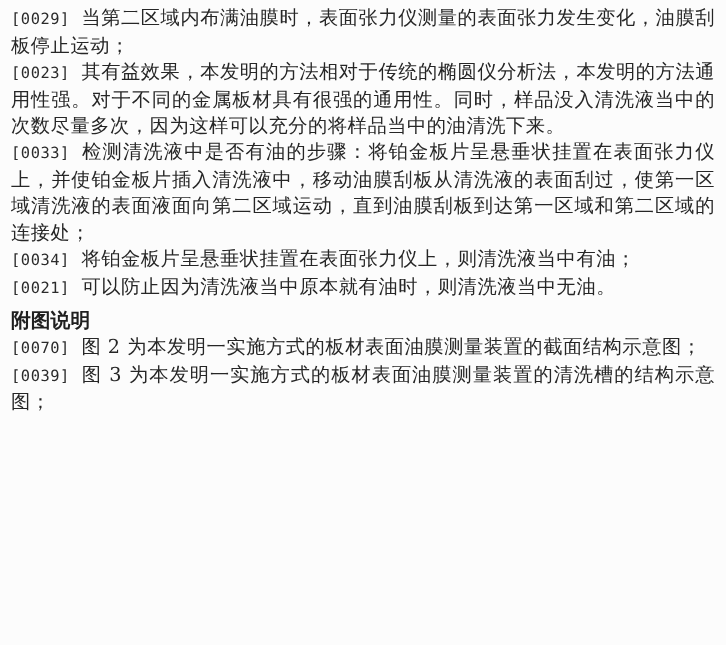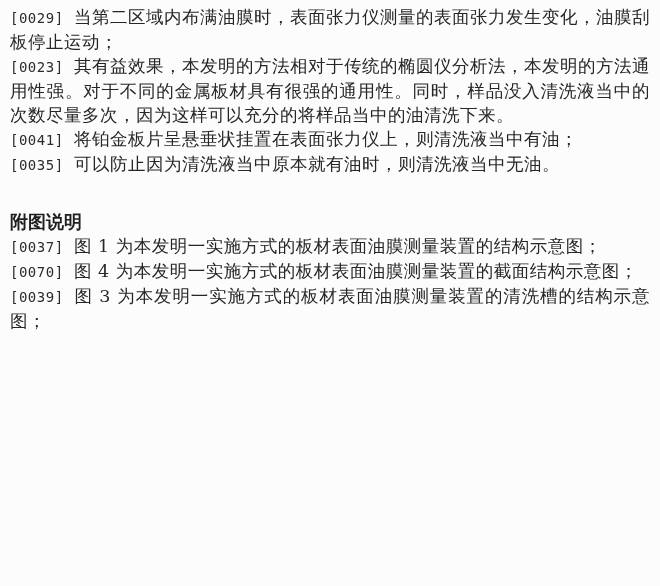--- a/index.html
+++ b/index.html
@@ -29,46 +29,46 @@
   }
   .pnum {
     display: inline-block;
     width: 64px;
     font-family: "DejaVu Sans Mono", "Liberation Mono", monospace;
     font-size: 14px;
     letter-spacing: 0.5px;
     color: #2b2b2b;
   }
   h2.section-heading {
-    margin: 32px 0 0 0;
+    margin: 5px 0 0 0;
     font-size: 18px;
     line-height: 25px;
     font-weight: bold;
     color: #1f1f1f;
     font-family: "DejaVu Sans", "Liberation Sans", sans-serif;
   }
 </style>
 </head>
 <body>
 
 <div class="page">
 
   <p class="para"><span class="pnum">[0029]</span><span>当第二区域内布满油膜时，表面张力仪测量的表面张力发生变化，油膜刮板停止运动；</span></p>
 
 
   <p class="para"><span class="pnum">[0023]</span><span>其有益效果，本发明的方法相对于传统的椭圆仪分析法，本发明的方法通用性强。对于不同的金属板材具有很强的通用性。同时，样品没入清洗液当中的次数尽量多次，因为这样可以充分的将样品当中的油清洗下来。</span></p>
 
 
+  <p class="para"><span class="pnum">[0033]</span><span>检测清洗液中是否有油的步骤：将铂金板片呈悬垂状挂置在表面张力仪上，并使铂金板片插入清洗液中，移动油膜刮板从清洗液的表面刮过，使第一区域清洗液的表面液面向第二区域运动，直到油膜刮板到达第一区域和第二区域的连接处；</span></p>
 
-  <p class="para"><span class="pnum">[0041]</span><span>将铂金板片呈悬垂状挂置在表面张力仪上，则清洗液当中有油；</span></p>
+  <p class="para"><span class="pnum">[0034]</span><span>将铂金板片呈悬垂状挂置在表面张力仪上，则清洗液当中有油；</span></p>
 
-  <p class="para"><span class="pnum">[0035]</span><span>可以防止因为清洗液当中原本就有油时，则清洗液当中无油。</span></p>
+  <p class="para"><span class="pnum">[0021]</span><span>可以防止因为清洗液当中原本就有油时，则清洗液当中无油。</span></p>
 
 
   <h2 class="section-heading">附图说明</h2>
 
-  <p class="para"><span class="pnum">[0037]</span><span>图 1 为本发明一实施方式的板材表面油膜测量装置的结构示意图；</span></p>
 
-  <p class="para"><span class="pnum">[0070]</span><span>图 4 为本发明一实施方式的板材表面油膜测量装置的截面结构示意图；</span></p>
+  <p class="para"><span class="pnum">[0070]</span><span>图 2 为本发明一实施方式的板材表面油膜测量装置的截面结构示意图；</span></p>
 
   <p class="para"><span class="pnum">[0039]</span><span>图 3 为本发明一实施方式的板材表面油膜测量装置的清洗槽的结构示意图；</span></p>
 
 </div>
 
 </body></html>

